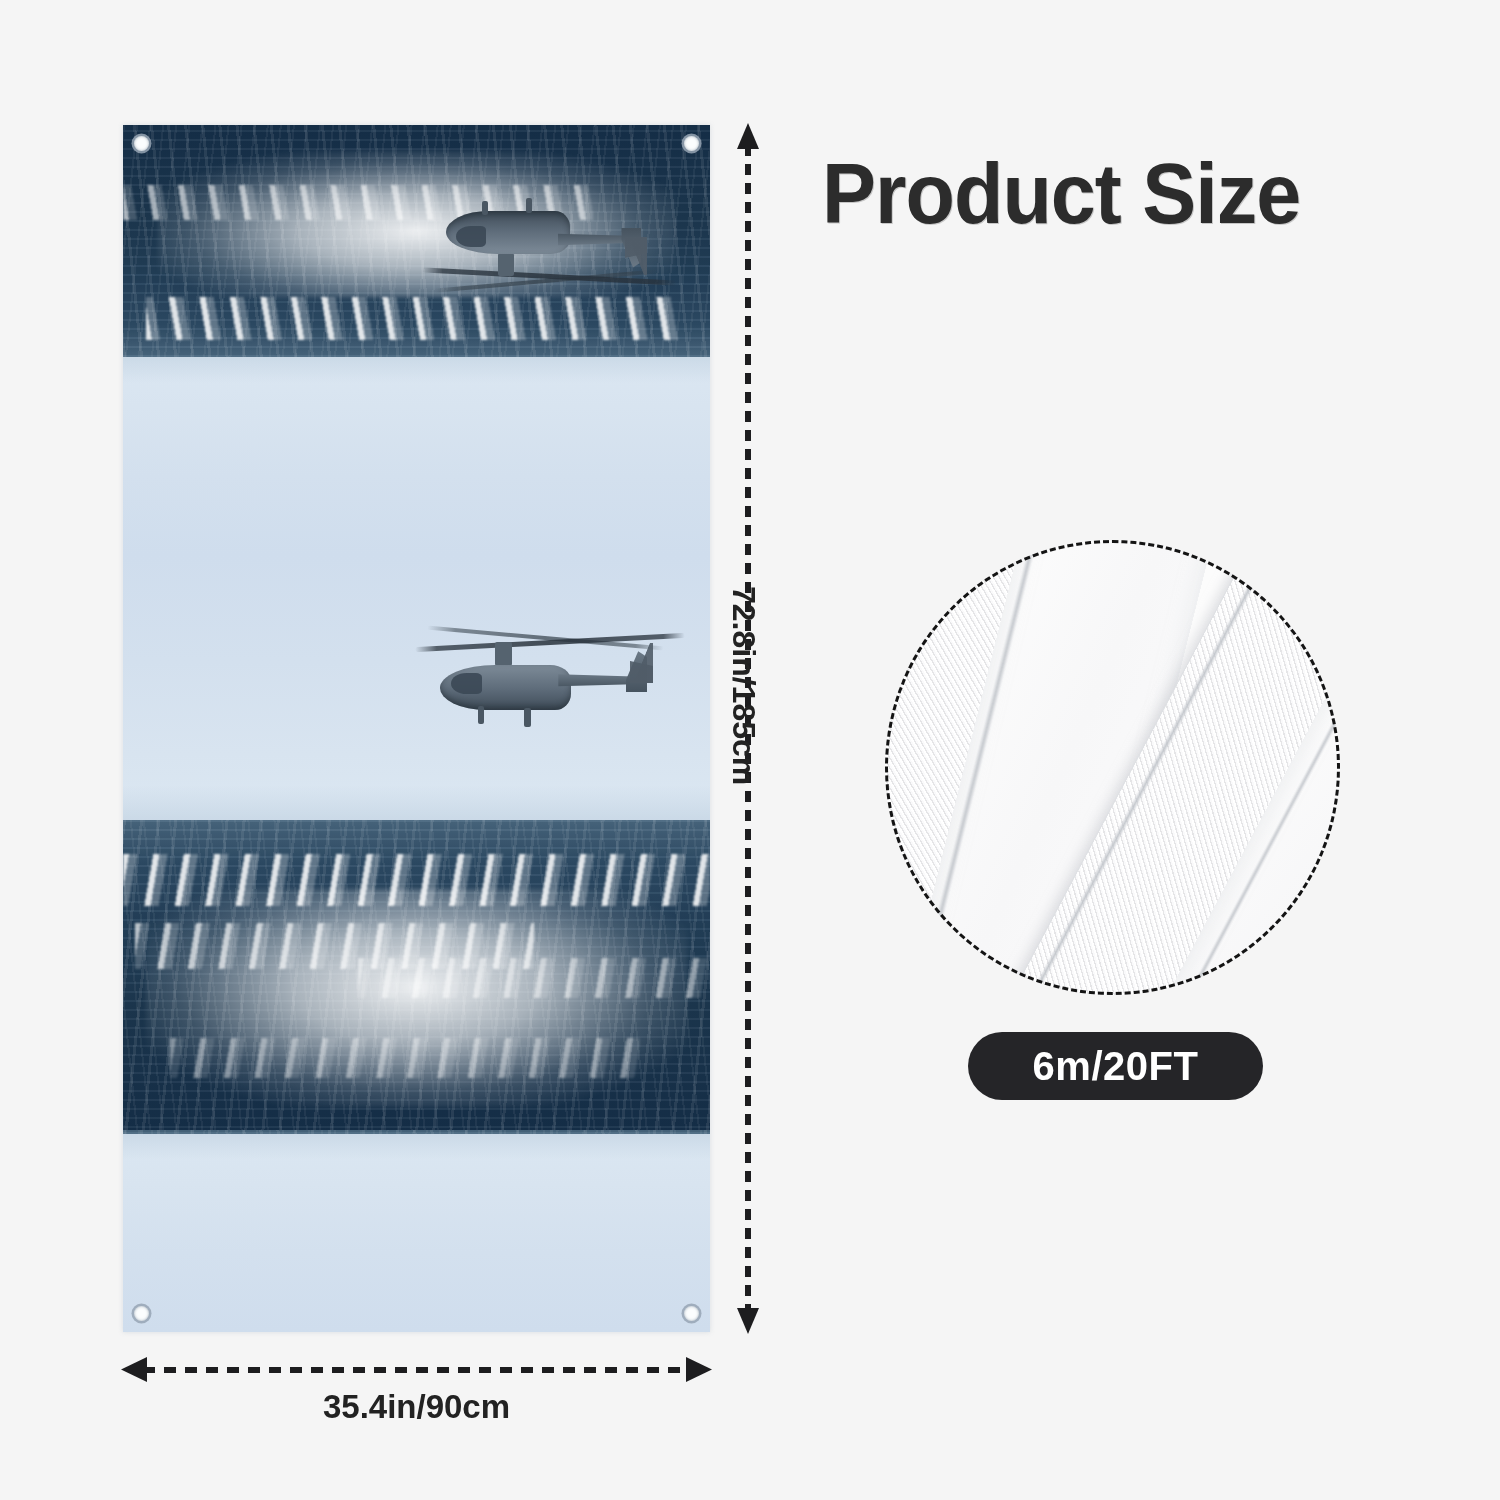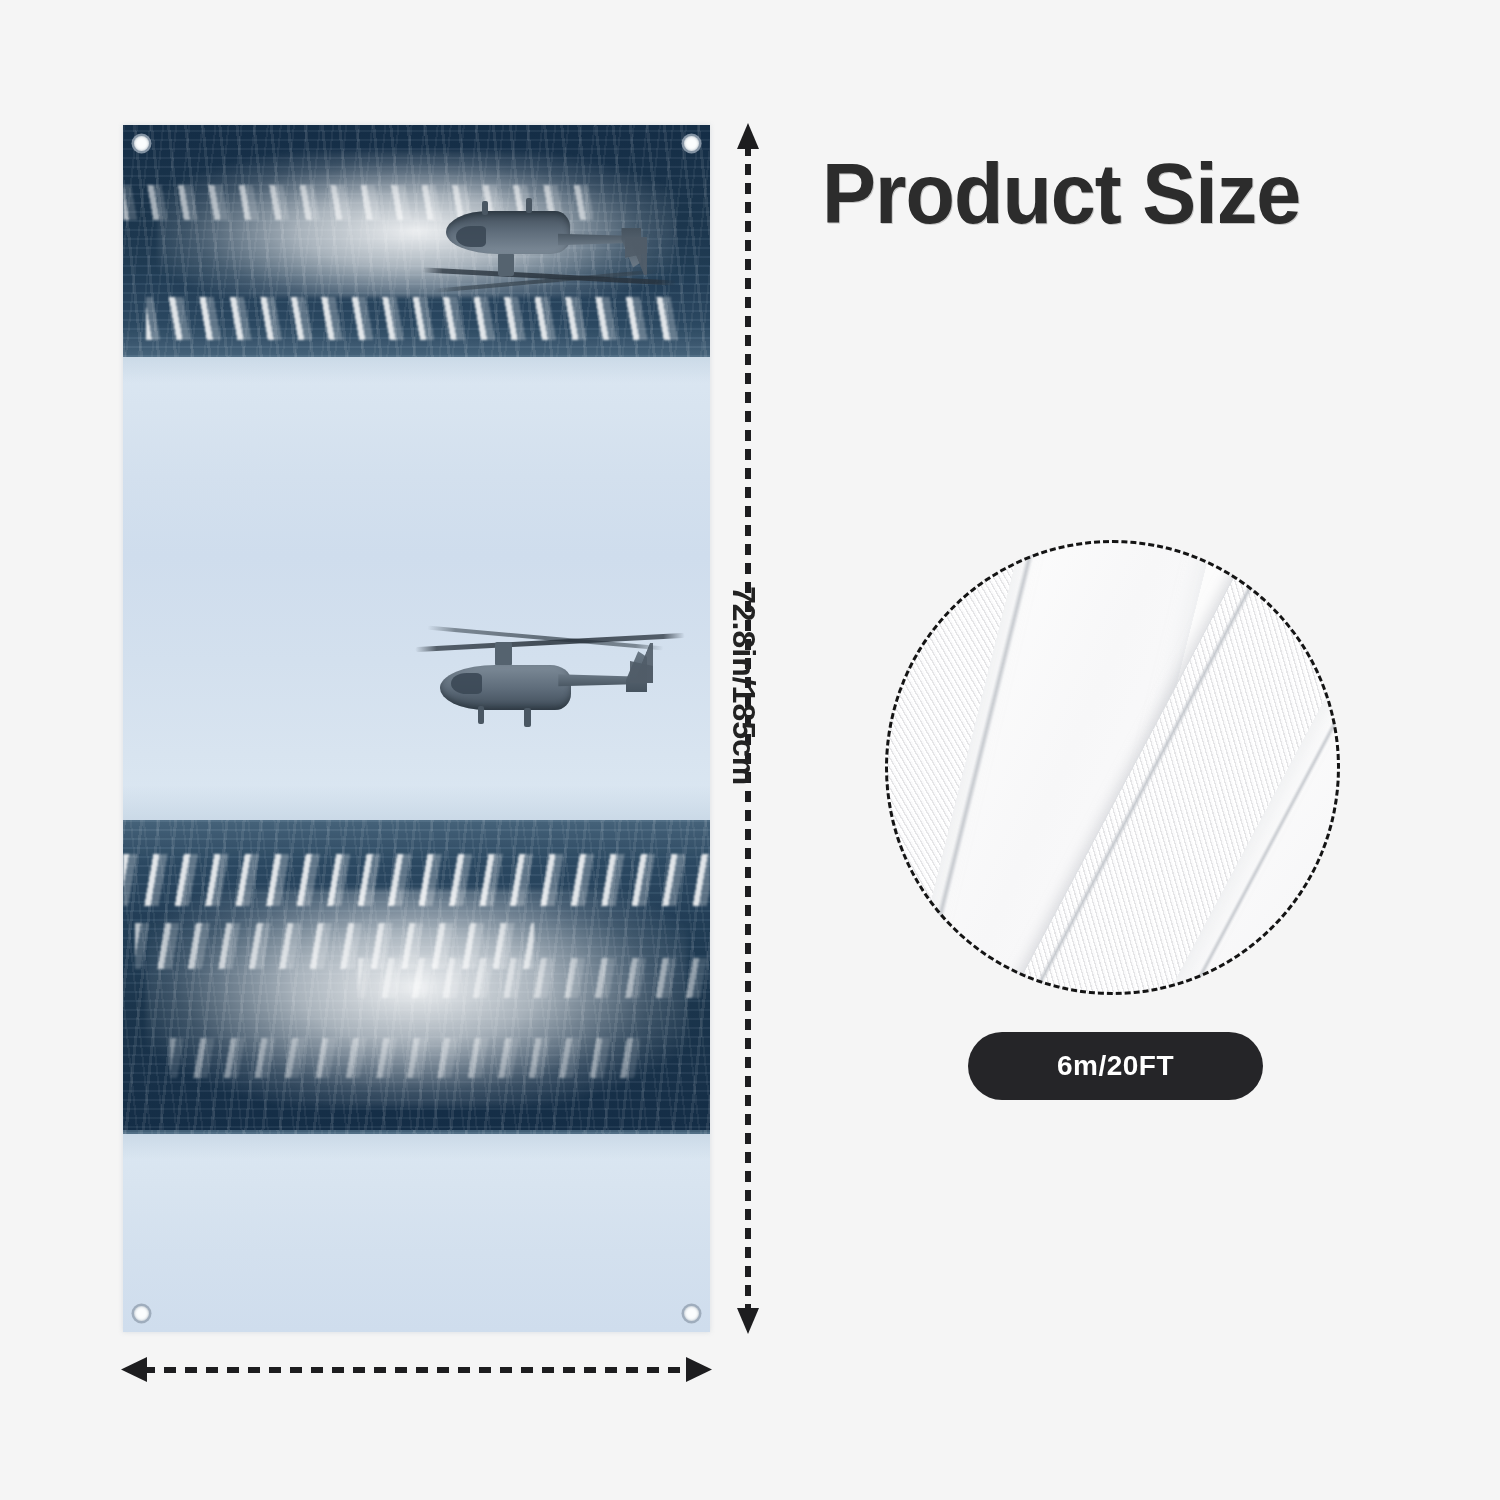--- a/index.html
+++ b/index.html
@@ -286,21 +286,21 @@
 
   
   .pill {
     position:absolute; left:968px; top:1032px;
     width:295px; height:68px;
     background:#252528;
     border-radius:34px;
     display:flex; align-items:center; justify-content:center;
   }
   .pill span {
-    color:#ffffff; font-size:28px; font-weight:700; letter-spacing:.5px;
+    color:#ffffff; font-size:40px; font-weight:700; letter-spacing:.5px;
   }
 </style>
 </head>
 <body>
 
 <div id="stage">
 
   <div class="banner">
 
     <div class="tile flipY" style="top:0px; height:430px;">
@@ -440,20 +440,21 @@
     <div class="line"></div>
     <div class="arrow-down"></div>
   </div>
   <div class="dim-v-label">72.8in/185cm</div>
 
   <div class="dim-h">
     <div class="arrow-left"></div>
     <div class="line"></div>
     <div class="arrow-right"></div>
   </div>
+  <div class="dim-h-label">35.4in/90cm</div>
 
   <div class="detail-circle">
     <div class="strap-area">
 
       <div class="strap" style="left:2%; top:-14%; width:26%; height:132%; transform:rotate(14deg); transform-origin:center;"></div>
 
       <div class="strap-flat" style="left:26%; top:-16%; width:30%; height:136%; transform:rotate(14deg); transform-origin:center;"></div>
 
       <div class="crease" style="left:27%; top:-16%; width:8px; height:136%; transform:rotate(14deg); transform-origin:center;"></div>
 

